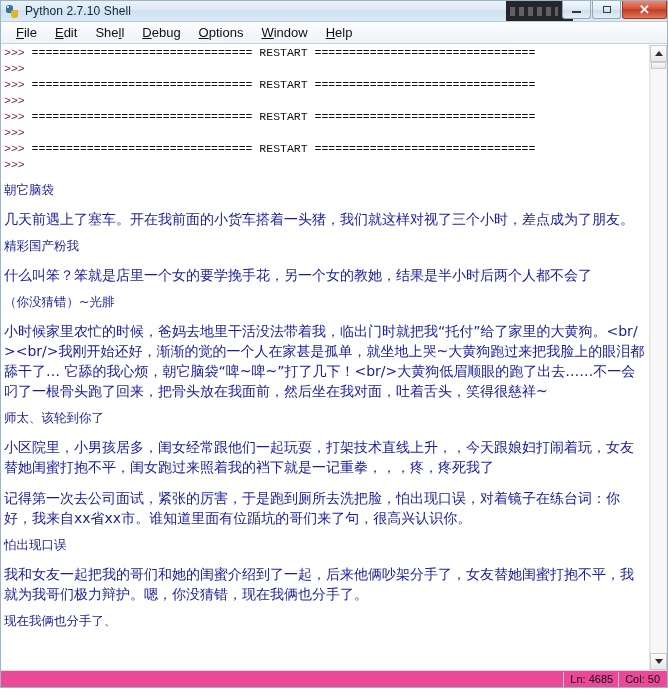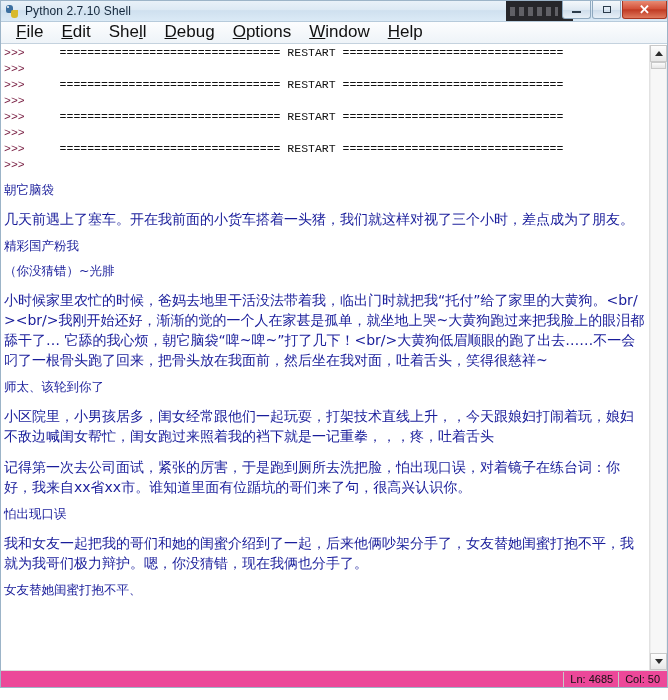--- a/index.html
+++ b/index.html
@@ -139,21 +139,21 @@
     height: 22px;
     flex: 0 0 22px;
     background: linear-gradient(to bottom, #fcfdfe 0%, #eef3f8 100%);
     border-bottom: 1px solid #c4d2de;
     display: flex;
     align-items: center;
     padding-left: 6px;
     box-sizing: border-box;
   }
   .menu-item {
-    font-size: 17px;
+    font-size: 13px;
     color: #101010;
     padding: 1px 9px 2px 9px;
     cursor: default;
     white-space: nowrap;
   }
   .menu-item u {
     text-decoration: underline;
   }
 
   
@@ -179,21 +179,20 @@
     line-height: 16px;
     white-space: pre;
     color: #000000;
     letter-spacing: 0px;
   }
   .prompt {
     color: #7b2346;
   }
   .restart {
     color: #111111;
-    margin-left: 28px;
   }
   .cn-head {
     font-family: "DejaVu Sans", "Liberation Sans", sans-serif;
     font-size: 12.5px;
     line-height: 16px;
     color: #181c9a;
     margin-top: 9px;
     margin-bottom: 0px;
     white-space: pre-wrap;
     word-break: break-all;
@@ -327,33 +326,34 @@
       <div class="line"><span class="prompt">&gt;&gt;&gt; </span></div>
       <div class="line"><span class="prompt">&gt;&gt;&gt; </span><span class="restart">================================ RESTART ================================</span></div>
       <div class="line"><span class="prompt">&gt;&gt;&gt; </span></div>
       <div class="line"><span class="prompt">&gt;&gt;&gt; </span><span class="restart">================================ RESTART ================================</span></div>
       <div class="line"><span class="prompt">&gt;&gt;&gt; </span></div>
 
       <div class="cn-head">朝它脑袋</div>
       <div class="cn-body">几天前遇上了塞车。开在我前面的小货车搭着一头猪，我们就这样对视了三个小时，差点成为了朋友。</div>
 
       <div class="cn-head">精彩国产粉我</div>
+      <div class="cn-body">什么叫笨？笨就是店里一个女的要学挽手花，另一个女的教她，结果是半小时后两个人都不会了</div>
 
       <div class="cn-head">（你没猜错）~光腓</div>
       <div class="cn-body">小时候家里农忙的时候，爸妈去地里干活没法带着我，临出门时就把我“托付”给了家里的大黄狗。&lt;br/&gt;&lt;br/&gt;我刚开始还好，渐渐的觉的一个人在家甚是孤单，就坐地上哭~大黄狗跑过来把我脸上的眼泪都舔干了… 它舔的我心烦，朝它脑袋“啤~啤~”打了几下！&lt;br/&gt;大黄狗低眉顺眼的跑了出去……不一会叼了一根骨头跑了回来，把骨头放在我面前，然后坐在我对面，吐着舌头，笑得很慈祥~</div>
 
       <div class="cn-head">师太、该轮到你了</div>
-      <div class="cn-body">小区院里，小男孩居多，闺女经常跟他们一起玩耍，打架技术直线上升，，今天跟娘妇打闹着玩，娘妇不敌边喊闺女帮忙，闺女跑过来照着我的裆下就是一记重拳，，，疼，吐着舌头</div>
+      <div class="cn-body">小区院里，小男孩居多，闺女经常跟他们一起玩耍，打架技术直线上升，，今天跟娘妇打闹着玩，女友替她闺蜜打抱不平，闺女跑过来照着我的裆下就是一记重拳，，，疼，疼死我了</div>
 
       <div class="cn-body">记得第一次去公司面试，紧张的厉害，于是跑到厕所去洗把脸，怕出现口误，对着镜子在练台词：你好，我来自xx省xx市。谁知道里面有位踲坑的哥们来了句，很高兴认识你。</div>
 
       <div class="cn-head">怕出现口误</div>
       <div class="cn-body">我和女友一起把我的哥们和她的闺蜜介绍到了一起，后来他俩吵架分手了，女友替她闺蜜打抱不平，我就为我哥们极力辩护。嗯，你没猜错，现在我俩也分手了。</div>
 
-      <div class="cn-head">女友替她闺蜜打抱不平、</div>
+      <div class="cn-head">现在我俩也分手了、</div>
 
     </div>
 
     <div class="vscroll">
       <div class="sb-arrow">
           <span class="tri-up"></span>
         </div>
       <div class="sb-track">
         <div class="sb-thumb"></div>
       </div>

